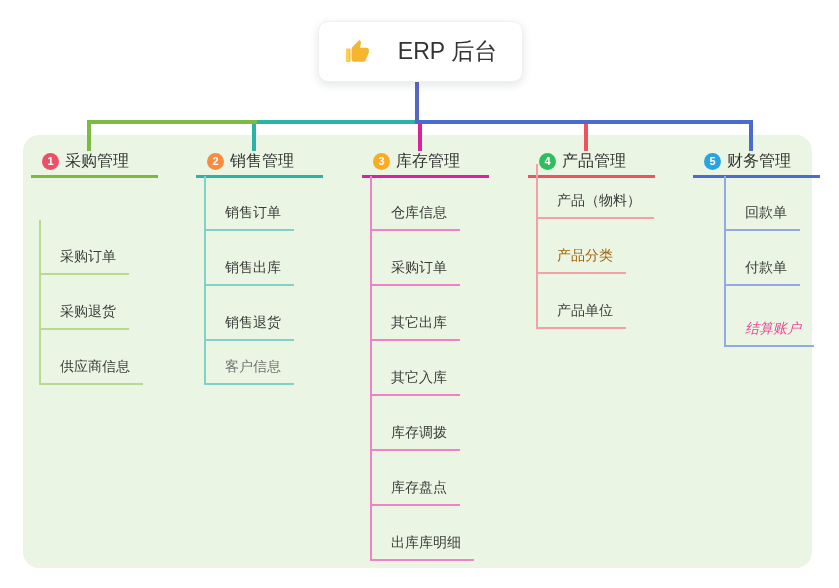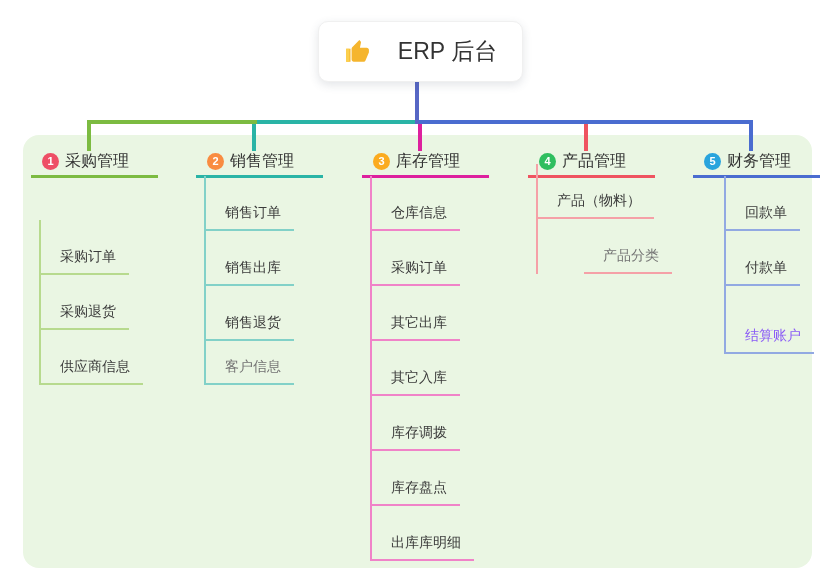--- a/index.html
+++ b/index.html
@@ -113,33 +113,36 @@
         </div>
       </div>
       <div class="branch-title" style="left: 528px; top: 148px; border-bottom: 3.5px solid rgb(239, 83, 96); color: rgb(51, 51, 51);">
         <div class="badge" style="background: rgb(47, 190, 95);">4</div>
         <div>产品管理</div>
       </div>
       <div class="children" style="left: 536px; top: 164px; border-left: 2px solid rgb(245, 160, 167);">
         <div class="child" style="border-bottom: 2px solid rgb(245, 160, 167); color: rgb(59, 59, 59); height: 55px;">
           <span>产品（物料）</span>
         </div>
-        <div class="child" style="border-bottom: 2px solid rgb(245, 160, 167); color: #737373; height: 55px; margin-left: 46px;">
+        <div class="child" style="border-bottom: 2px solid rgb(245, 160, 167); color: #a16207; height: 55px;">
           <span>产品分类</span>
+        </div>
+        <div class="child" style="border-bottom: 2px solid rgb(245, 160, 167); color: rgb(59, 59, 59); height: 55px;">
+          <span>产品单位</span>
         </div>
       </div>
       <div class="branch-title" style="left: 693px; top: 148px; border-bottom: 3.5px solid rgb(74, 108, 208); color: rgb(51, 51, 51);">
         <div class="badge" style="background: rgb(41, 164, 221);">5</div>
         <div>财务管理</div>
       </div>
       <div class="children" style="left: 691px; top: 176px; border-left: 2px solid rgb(146, 169, 226); margin-left: 33px;">
         <div class="child" style="border-bottom: 2px solid rgb(146, 169, 226); color: rgb(59, 59, 59); height: 55px;">
           <span>回款单</span>
         </div>
         <div class="child" style="border-bottom: 2px solid rgb(146, 169, 226); color: rgb(59, 59, 59); height: 55px;">
           <span>付款单</span>
         </div>
-        <div class="child" style="border-bottom: 2px solid rgb(146, 169, 226); color: #8b5cf6; height: 68px;">
+        <div class="child" style="border-bottom: 2px solid rgb(146, 169, 226); color: #ec4899; height: 61px; font-style: italic;">
           <span>结算账户</span>
         </div>
       </div>
     </div>
 </div>
 
 </body></html>

